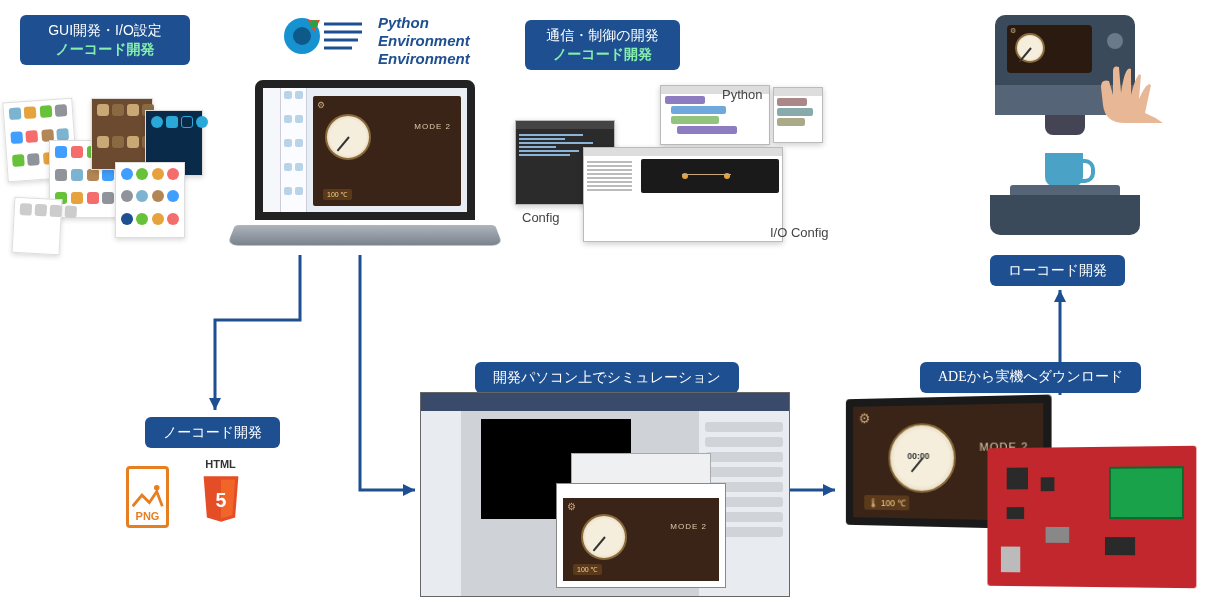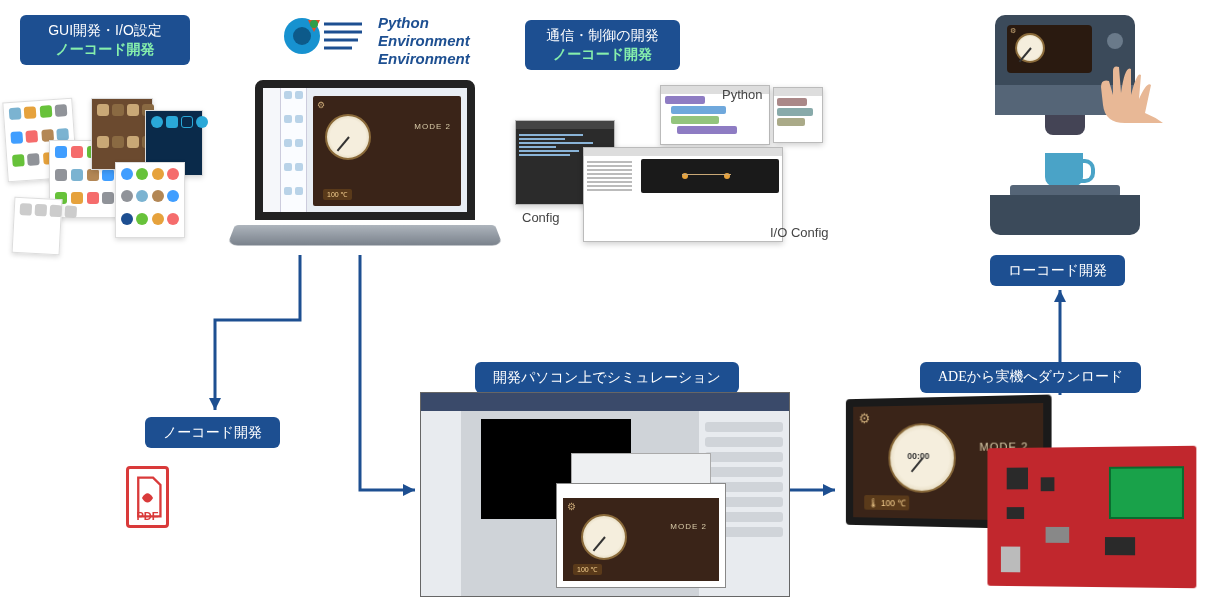--- a/index.html
+++ b/index.html
@@ -365,27 +365,35 @@
 <div class="label" style="left:522px; top:210px;">Config</div>
 <div class="label" style="left:722px; top:87px;">Python</div>
 <div class="label" style="left:770px; top:225px;">I/O Config</div>
 
 <div class="pill" style="left:145px; top:417px;">
   <span>ノーコード開発</span>
 </div>
 
 <div class="doc-icons">
   <div class="doc-ico">
-    <div class="doc-shape" style="border-color:#d93a3a;">
-      <svg viewBox="0 0 40 50" style="width:100%;height:100%">
-          <path d="M10 4 h16 l8 8 v34 h-24 z" fill="none" stroke="#d93a3a" stroke-width="2.5"></path>
-          <path d="M14 26 q6 -10 12 0 q-6 10 -12 0" fill="#d93a3a"></path>
+    <div class="doc-shape" style="border-color:#e67e22;">
+      <svg viewBox="0 0 40 40" style="width:100%;height:100%">
+          <polyline points="4,30 14,18 22,26 30,14 36,30" fill="none" stroke="#e67e22" stroke-width="3"></polyline>
+          <circle cx="30" cy="10" r="3" fill="#e67e22"></circle>
         </svg>
     </div>
-    <div class="doc-label" style="color:#d93a3a">PDF</div>
+    <div class="doc-label" style="color:#e67e22">PNG</div>
+  </div>
+  <div class="doc-ico">
+    <div class="doc-label" style="color:#333; bottom:auto; top:0;">HTML</div>
+    <svg viewBox="0 0 40 46" style="position:absolute;top:16px;left:6px;width:44px;height:50px;">
+      <path d="M4 2 L36 2 L33 40 L20 44 L7 40 Z" fill="#e44d26"></path>
+      <path d="M20 5 L33 5 L30.5 38 L20 41 Z" fill="#f16529"></path>
+      <text x="20" y="30" text-anchor="middle" fill="#fff" font-size="18" font-weight="bold">5</text>
+    </svg>
   </div>
 </div>
 
 <div class="pill" style="left:475px; top:362px;">
   <span>開発パソコン上でシミュレーション</span>
 </div>
 
 <div class="sim">
   <div class="top"></div>
   <div class="left"></div>

